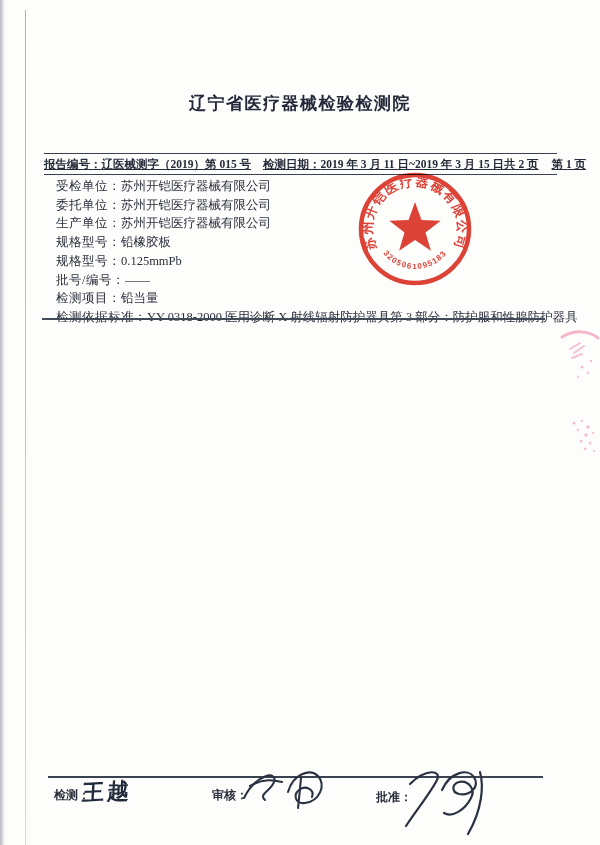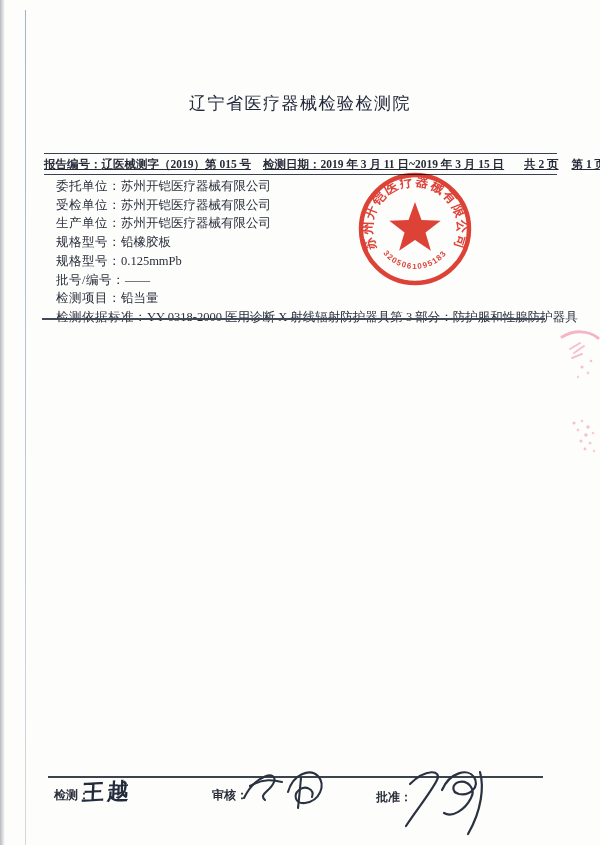--- a/index.html
+++ b/index.html
@@ -7,29 +7,29 @@
   body { font-family:"Liberation Serif","DejaVu Serif",serif; background:#fbfbfa; }
   .page { position:relative; width:600px; height:845px; background:#fdfdfc; overflow:hidden; }
 
   
   .scan-edge-left { position:absolute; left:0; top:0; width:5px; height:845px;
     background:linear-gradient(to right, rgba(110,116,128,.5), rgba(110,116,128,0)); }
   .scan-fold-line { position:absolute; left:25px; top:10px; width:1px; height:835px;
     background:linear-gradient(to bottom, rgba(150,165,195,.85), rgba(160,170,190,.45)); }
 
   .institute-title { position:absolute; top:92px; left:0; width:100%; text-align:center;
-    font-size:17px; font-weight:normal; letter-spacing:1.5px; color:#222838; white-space:nowrap; }
+    font-size:17px; font-weight:bold; letter-spacing:1.5px; color:#222838; white-space:nowrap; }
   .report-title { position:absolute; top:120px; left:0; width:100%; text-align:center;
     font-size:25px; font-weight:bold; letter-spacing:30px; text-indent:30px; color:#20263a; white-space:nowrap; }
 
   .meta { position:absolute; left:44px; top:153px; width:513px; height:22px;
     border-top:1.6px solid #3a4150; border-bottom:1.6px solid #3a4150;
     display:flex; align-items:center; font-size:11.5px; font-weight:bold; color:#262b38; white-space:nowrap;text-decoration:underline; }
   .meta .m-date { margin-left:12px; }
-  .meta .m-total { margin-left:auto;padding-left:20px; }
+  .meta .m-total { margin-left:auto; }
   .meta .m-page { margin-left:13px; margin-right:0; }
 
   .fields { position:absolute; left:56px; top:177px; font-size:12.5px; color:#2a2f3b; }
   .field-row { line-height:18.7px; white-space:nowrap; }
   .flabel { letter-spacing:.5px; }
   .standards-underline { position:absolute; left:42px; top:318px; width:503px; height:1.5px; background:#434a57; }
 
   .results { position:absolute; left:56px; top:323px; font-size:12.5px; color:#2a2f3b; }
   .result-row { line-height:17.5px; white-space:nowrap; }
 
@@ -65,22 +65,22 @@
   <div class="institute-title">辽宁省医疗器械检验检测院</div>
 
   <div class="meta">
     <span class="m-report"><span>报告编号：</span><span>辽医械测字（2019）第 015 号</span></span>
     <span class="m-date"><span>检测日期：</span><span>2019 年 3 月 11 日~2019 年 3 月 15 日</span></span>
     <span class="m-total">共 2 页</span>
     <span class="m-page">第 1 页</span>
   </div>
 
   <div class="fields">
+    <div class="field-row"><span class="flabel">受检单位：</span><span class="fvalue">苏州开铠医疗器械有限公司</span></div>
     <div class="field-row"><span class="flabel">委托单位：</span><span class="fvalue">苏州开铠医疗器械有限公司</span></div>
-    <div class="field-row"><span class="flabel">受检单位：</span><span class="fvalue">苏州开铠医疗器械有限公司</span></div>
     <div class="field-row"><span class="flabel">生产单位：</span><span class="fvalue">苏州开铠医疗器械有限公司</span></div>
     <div class="field-row"><span class="flabel">规格型号：</span><span class="fvalue">铅橡胶板</span></div>
     <div class="field-row"><span class="flabel">规格型号：</span><span class="fvalue">0.125mmPb</span></div>
     <div class="field-row"><span class="flabel">批号/编号：</span><span class="fvalue">——</span></div>
     <div class="field-row"><span class="flabel">检测项目：</span><span class="fvalue">铅当量</span></div>
     <div class="field-row"><span class="flabel">检测依据标准：</span><span class="fvalue">YY 0318-2000 医用诊断 X 射线辐射防护器具第 3 部分：防护服和性腺防护器具</span></div>
   </div>
   <div class="standards-underline"></div>
 
 

